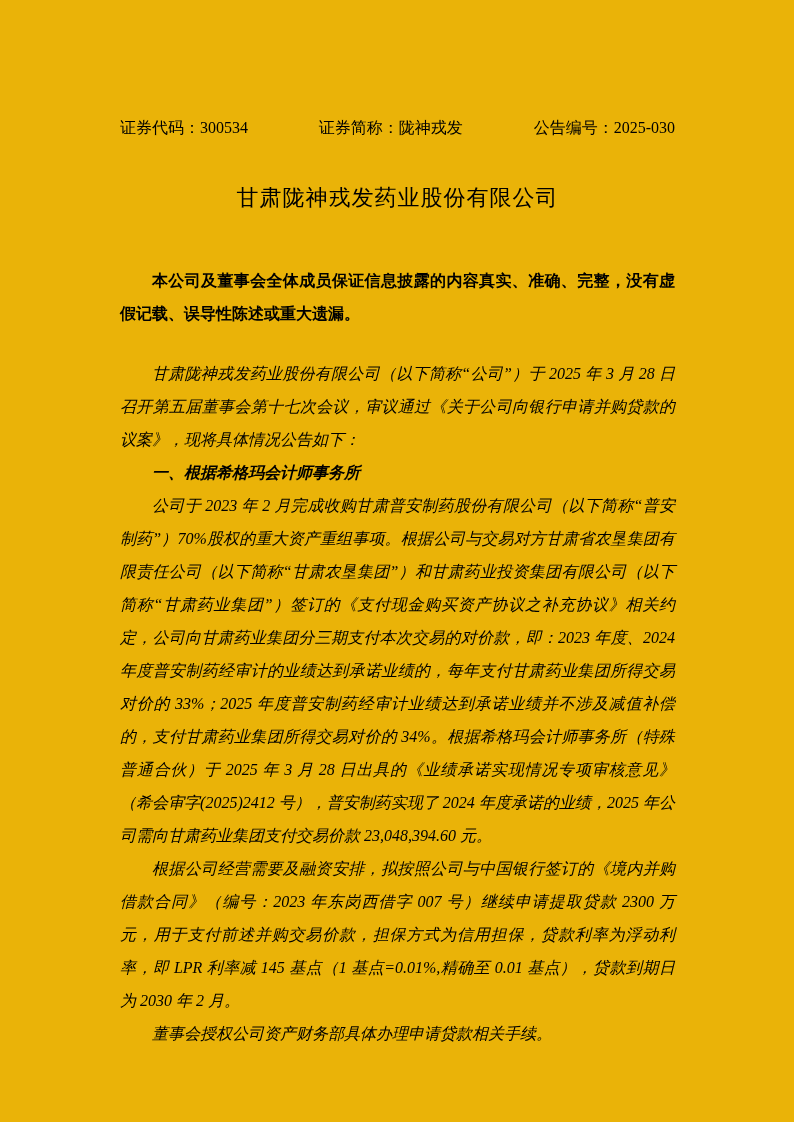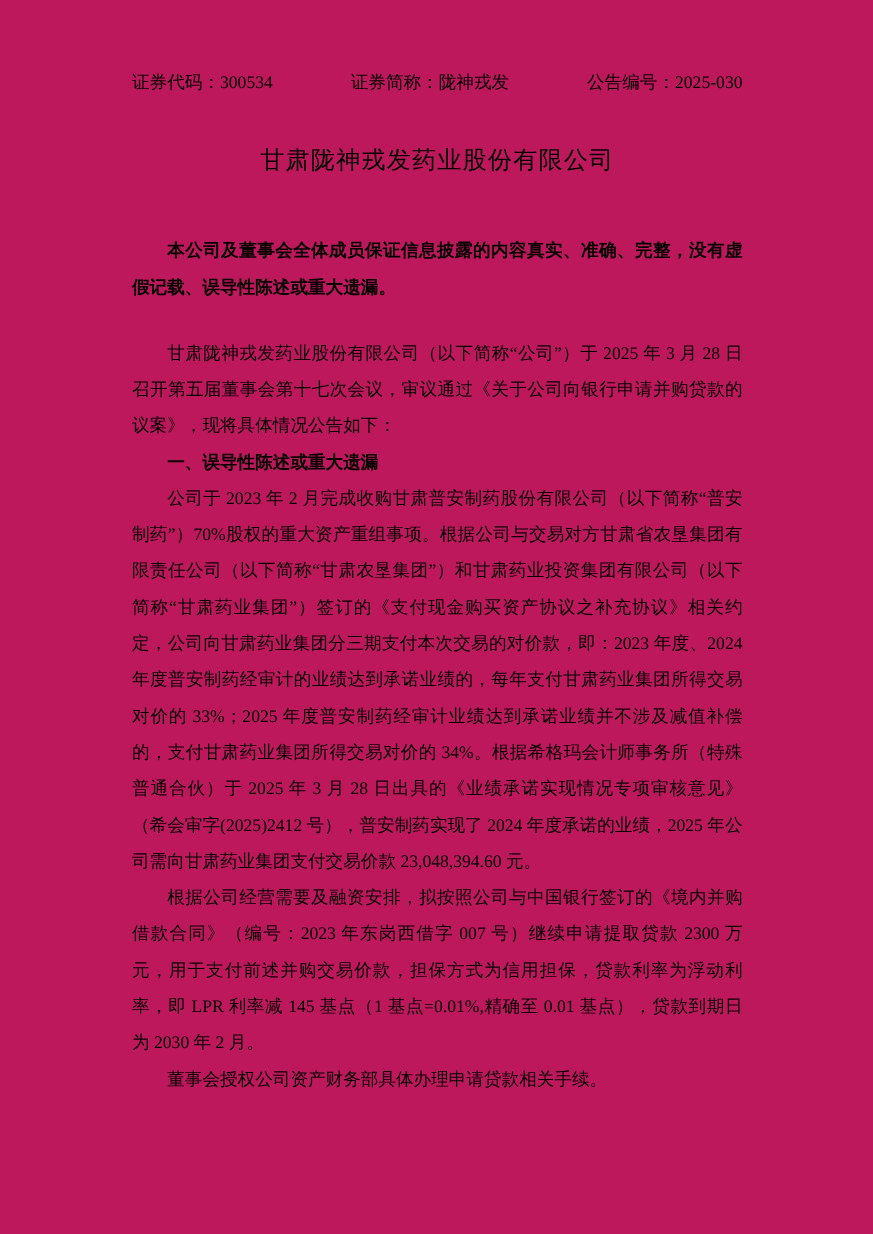--- a/index.html
+++ b/index.html
@@ -2,24 +2,24 @@
 <html lang="zh"><head>
 <meta charset="utf-8">
 <style>
   * { margin: 0; padding: 0; box-sizing: border-box; }
   html, body { background: #ffffff; }
   body { width: 794px; }
   .page {
     position: relative;
     width: 794px;
     height: 1122px;
-    background: #be185d;
+    background: #eab308;
     color: #000000;
     font-family: "Liberation Serif", serif;
-    padding: 64px 119px 0 120px;
+    padding: 116px 119px 0 120px;
     overflow: hidden;
   }
   .doc-header {
     display: flex;
     justify-content: space-between;
     align-items: baseline;
     font-size: 16px;
     line-height: 23px;
     white-space: nowrap;
   }
@@ -32,21 +32,21 @@
     letter-spacing: 1px;
   }
   .disclaimer {
     margin-top: 43px;
     font-size: 16px;
     font-weight: bold;
     line-height: 33px;
     text-align: justify;
     text-indent: 2em;
   }
-  .body-block { margin-top: 27px; }
+  .body-block { margin-top: 27px; font-style: italic; }
   .para {
     font-size: 16px;
     line-height: 33px;
     text-align: justify;
     text-indent: 2em;
   }
   .section-heading {
     font-size: 16px;
     font-weight: bold;
     line-height: 33px;
@@ -66,21 +66,21 @@
 
   <div class="doc-title">
     <div>甘肃陇神戎发药业股份有限公司</div>
   </div>
 
   <p class="disclaimer">本公司及董事会全体成员保证信息披露的内容真实、准确、完整，没有虚假记载、误导性陈述或重大遗漏。</p>
 
   <div class="body-block">
     <p class="para">甘肃陇神戎发药业股份有限公司（以下简称“公司”）于 2025 年 3 月 28 日召开第五届董事会第十七次会议，审议通过《关于公司向银行申请并购贷款的议案》，现将具体情况公告如下：</p>
 
-    <p class="section-heading">一、误导性陈述或重大遗漏</p>
+    <p class="section-heading">一、根据希格玛会计师事务所</p>
 
     <p class="para">公司于 2023 年 2 月完成收购甘肃普安制药股份有限公司（以下简称“普安制药”）70%股权的重大资产重组事项。根据公司与交易对方甘肃省农垦集团有限责任公司（以下简称“甘肃农垦集团”）和甘肃药业投资集团有限公司（以下简称“甘肃药业集团”）签订的《支付现金购买资产协议之补充协议》相关约定，公司向甘肃药业集团分三期支付本次交易的对价款，即：2023 年度、2024 年度普安制药经审计的业绩达到承诺业绩的，每年支付甘肃药业集团所得交易对价的 33%；2025 年度普安制药经审计业绩达到承诺业绩并不涉及减值补偿的，支付甘肃药业集团所得交易对价的 34%。根据希格玛会计师事务所（特殊普通合伙）于 2025 年 3 月 28 日出具的《业绩承诺实现情况专项审核意见》（希会审字(2025)2412 号），普安制药实现了 2024 年度承诺的业绩，2025 年公司需向甘肃药业集团支付交易价款 23,048,394.60 元。</p>
 
     <p class="para">根据公司经营需要及融资安排，拟按照公司与中国银行签订的《境内并购借款合同》（编号：2023 年东岗西借字 007 号）继续申请提取贷款 2300 万元，用于支付前述并购交易价款，担保方式为信用担保，贷款利率为浮动利率，即 LPR 利率减 145 基点（1 基点=0.01%,精确至 0.01 基点），贷款到期日为 2030 年 2 月。</p>
 
     <p class="para">董事会授权公司资产财务部具体办理申请贷款相关手续。</p>
   </div>
 
 </div>
 

